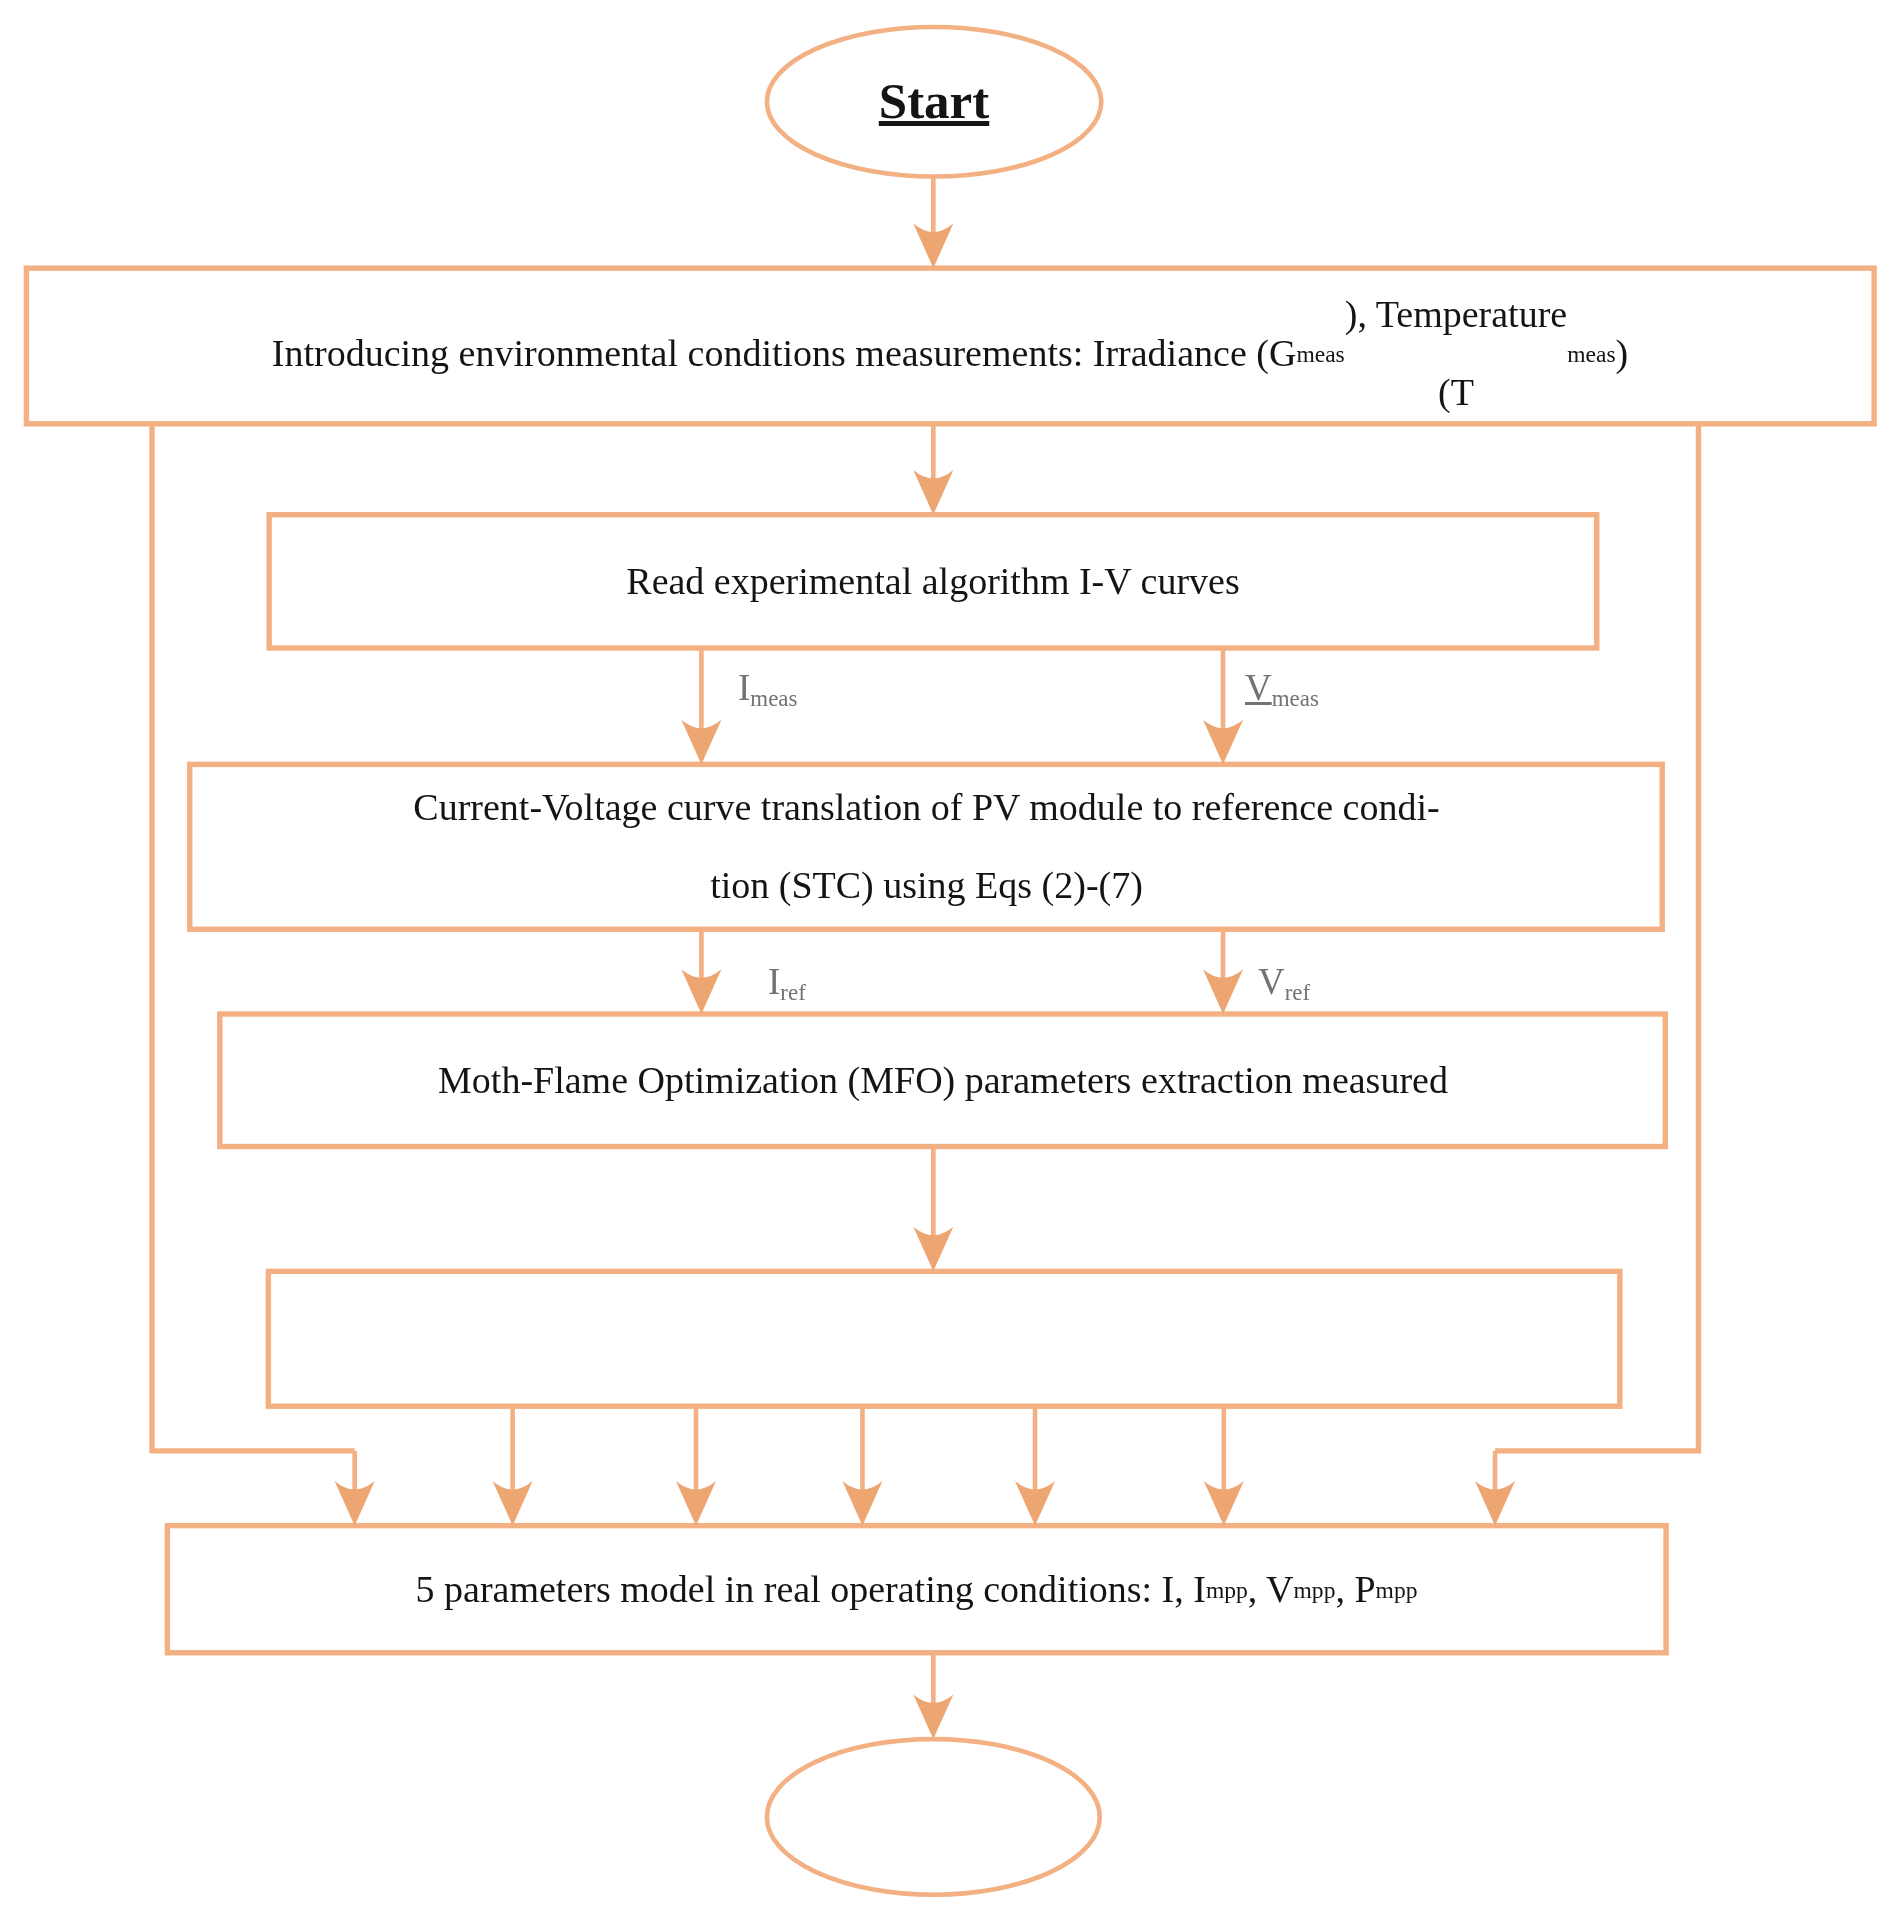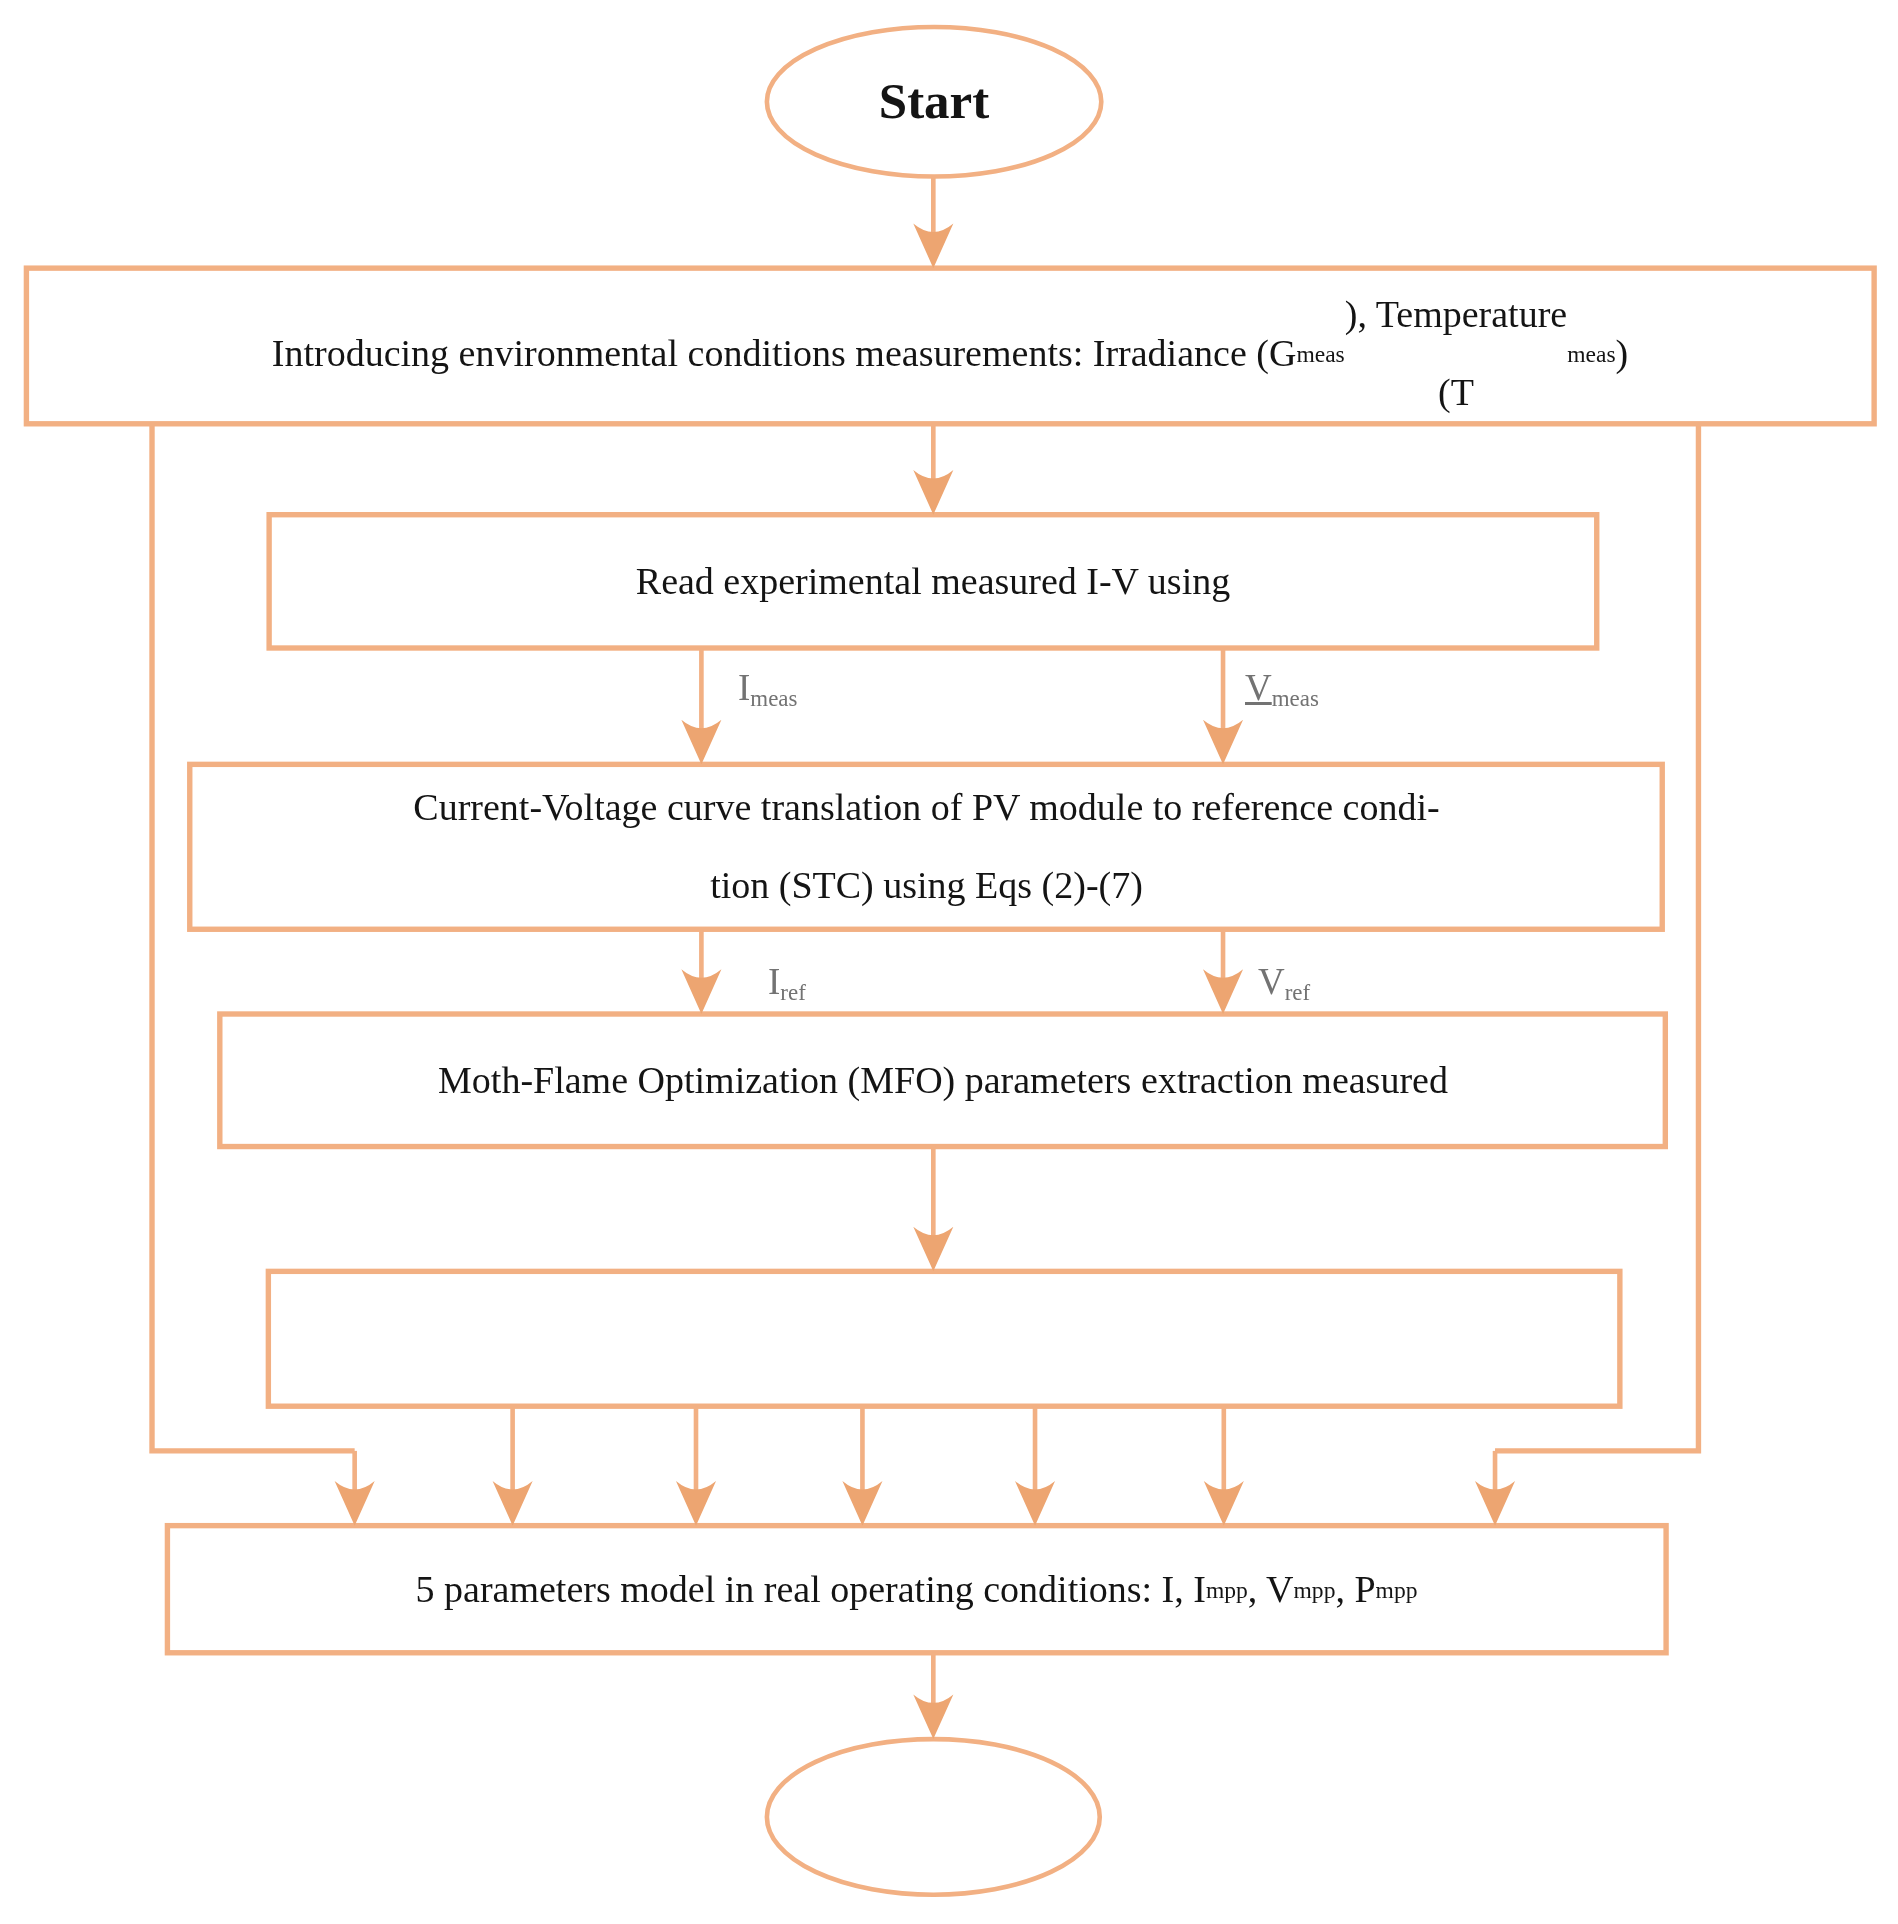--- a/index.html
+++ b/index.html
@@ -23,21 +23,21 @@
     font-weight:bold;font-size:51px;line-height:1;
   }
   .edge-label{
     position:absolute;
     font-size:37px;line-height:1;white-space:nowrap;
     color:#737373;
   }
   sub{font-size:0.62em;line-height:0;vertical-align:-0.28em;}
 
   
-  .lbl-start{left:767px;top:27px;width:334px;height:149px;}
+  .lbl-start{left:767px;top:27px;width:334px;height:149px;text-decoration:underline;}
   .lbl-env{left:26px;top:271px;width:1848px;height:156px;padding-top:9px;box-sizing:border-box;}
   .lbl-read{left:269px;top:515px;width:1328px;height:133px;}
   .lbl-translate{left:190px;top:764px;width:1473px;height:165px;}
   .lbl-mfo{left:220px;top:1014px;width:1446px;height:133px;}
   .lbl-ref{left:268px;top:1271px;width:1352px;height:135px;}
   .lbl-model{left:167px;top:1526px;width:1499px;height:127px;}
   .lbl-end{left:767px;top:1739px;width:333px;height:156px;}
 
   .lbl-imeas{left:738px;top:669px;}
   .lbl-vmeas{left:1245px;top:669px;text-decoration:underline;}
@@ -104,21 +104,21 @@
       <use href="#ah" x="460" y="1980"></use>
       <use href="#ah" x="1940" y="1980"></use>
       <use href="#ah" x="1211" y="2257"></use>
     </g>
   </svg>
 
   <div class="node-label terminator-label lbl-start">Start</div>
 
   <div class="node-label lbl-env">Introducing environmental conditions measurements: Irradiance (G<sub>meas</sub>), Temperature<br>(T<sub>meas</sub>)</div>
 
-  <div class="node-label lbl-read">Read experimental measured I-V using</div>
+  <div class="node-label lbl-read">Read experimental algorithm I-V curves</div>
 
   <div class="node-label lbl-translate">Current-Voltage curve translation of PV module to reference condi-<br>tion (STC) using Eqs (2)-(7)</div>
 
   <div class="node-label lbl-mfo">Moth-Flame Optimization (MFO) parameters extraction measured</div>
 
 
   <div class="node-label lbl-model">5 parameters model in real operating conditions: I, I<sub>mpp</sub>, V<sub>mpp</sub>, P<sub>mpp</sub></div>
 
 
   <div class="edge-label lbl-imeas">I<sub>meas</sub></div>

